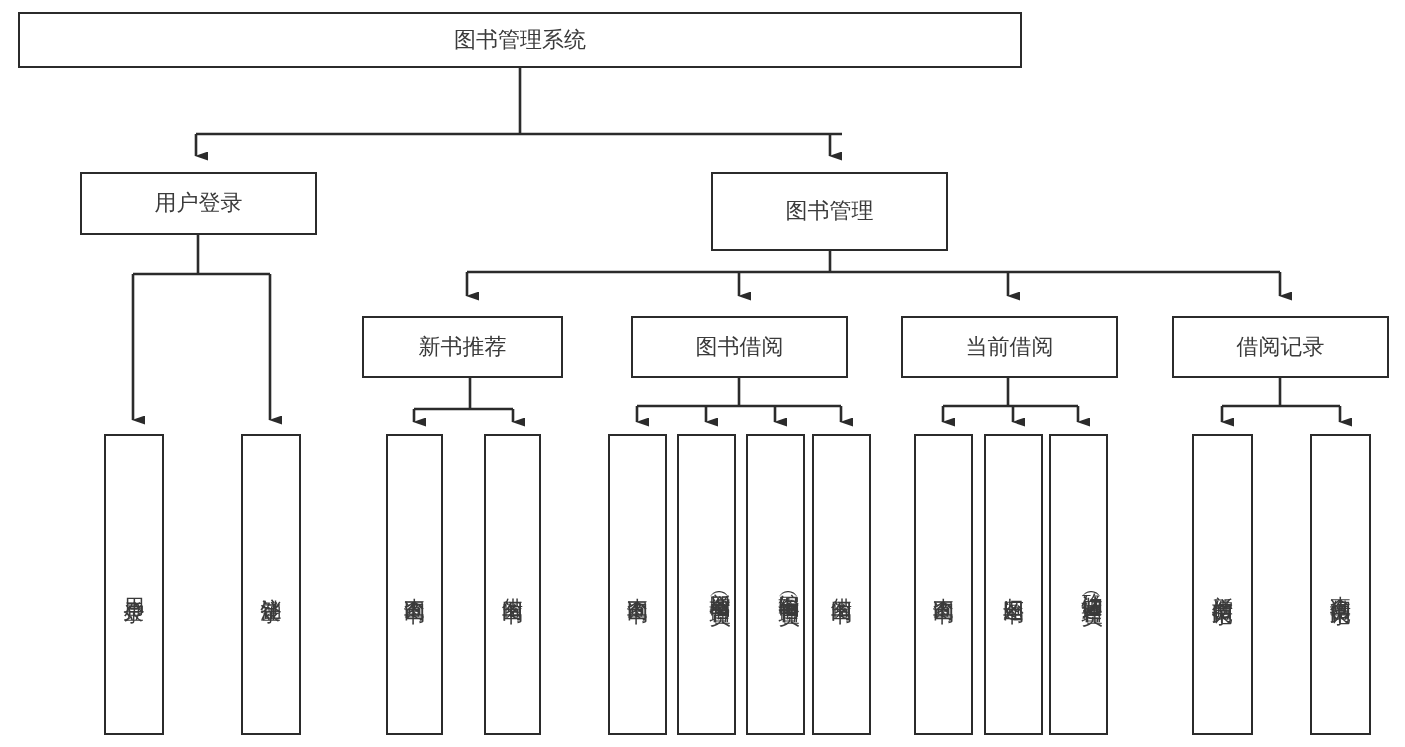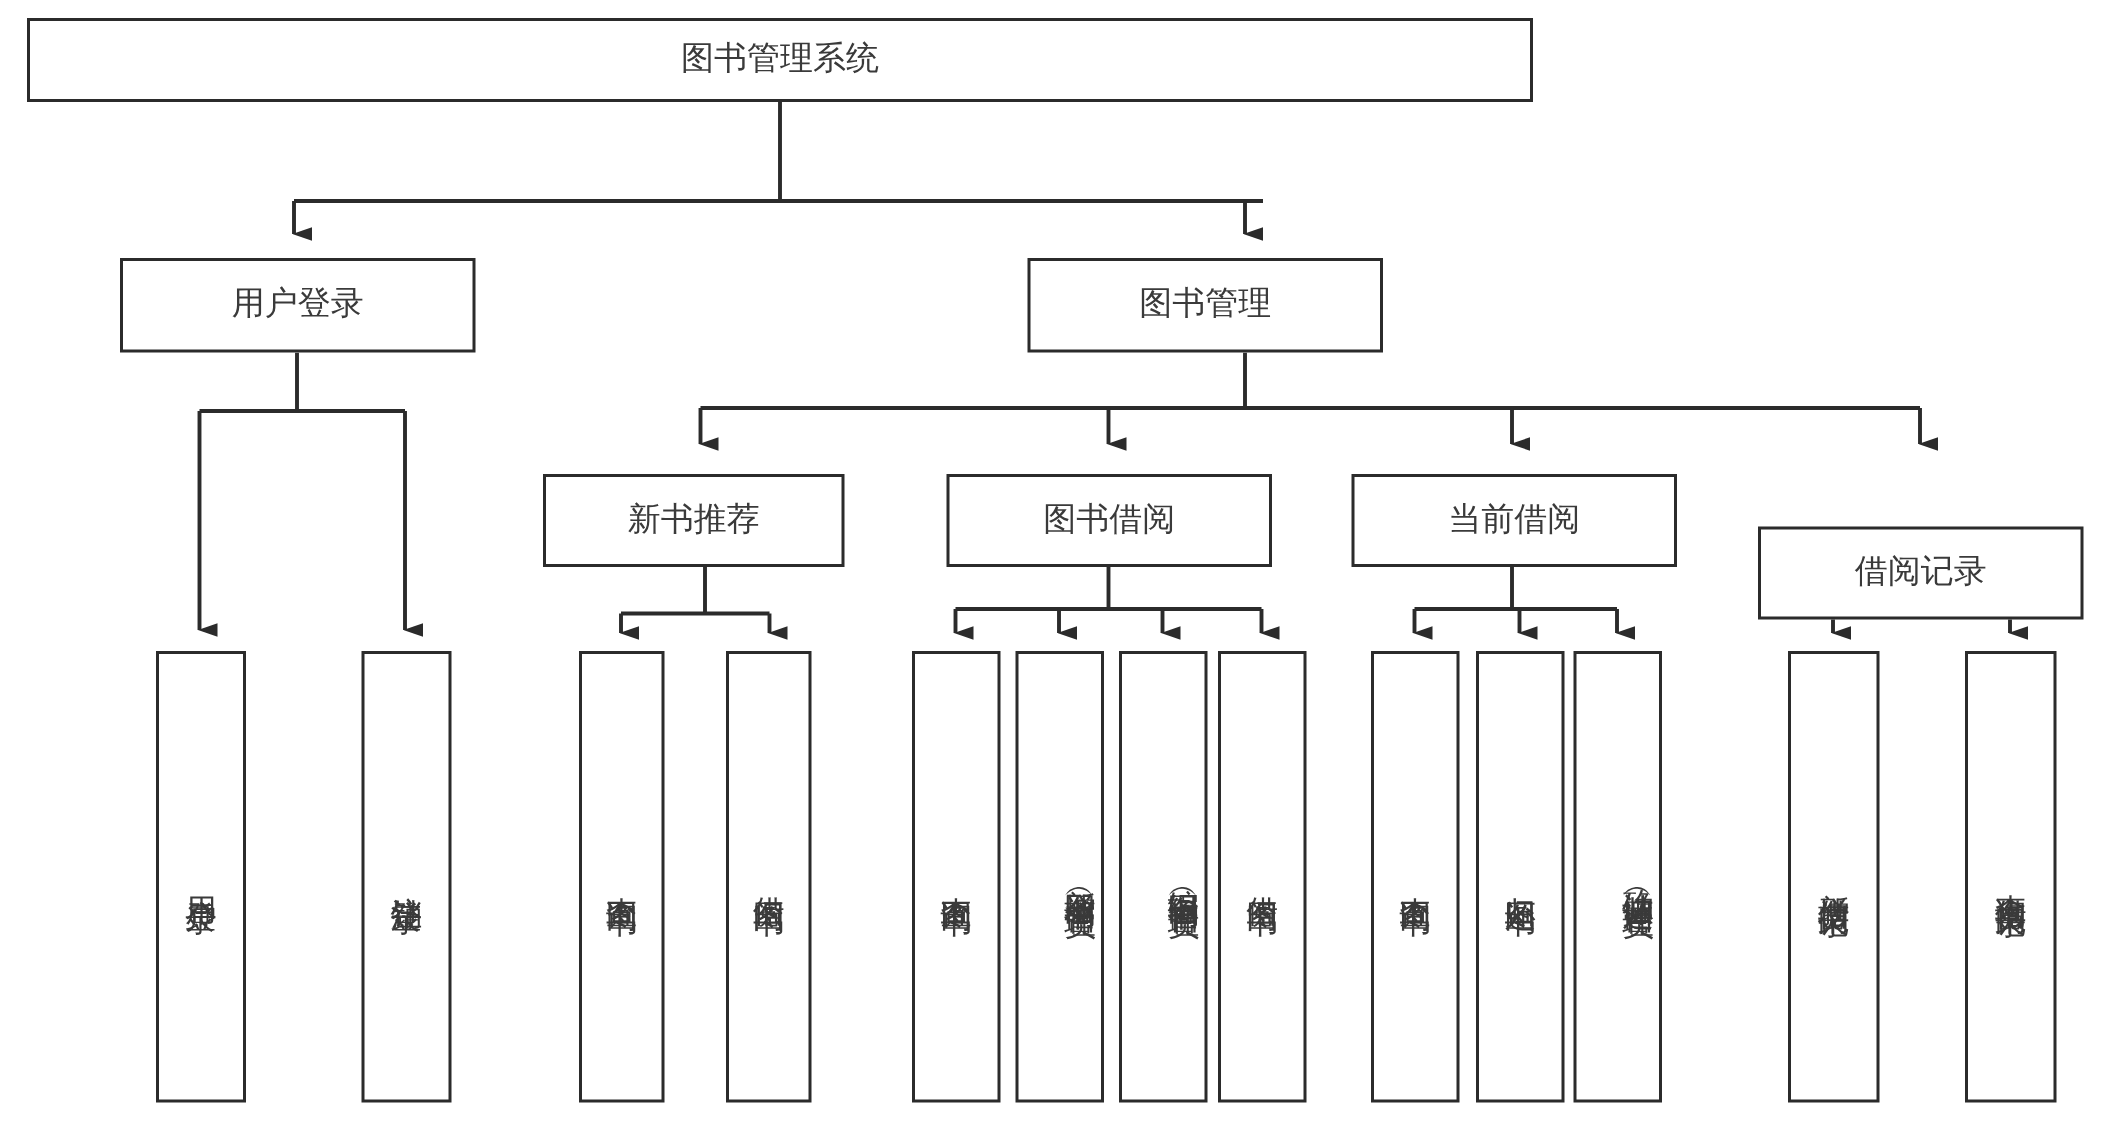--- a/index.html
+++ b/index.html
@@ -112,34 +112,34 @@
     </g>
   </svg>
 
   <div class="node h" style="left:18px; top:12px; width:1004px; height:56px;">
     <span class="lbl">图书管理系统</span>
   </div>
 
   <div class="node h" style="left:80px; top:172px; width:237px; height:63px;">
     <span class="lbl">用户登录</span>
   </div>
-  <div class="node h" style="left:685px; top:172px; width:237px; height:63px;">
+  <div class="node h" style="left:711px; top:172px; width:237px; height:79px;">
     <span class="lbl">图书管理</span>
   </div>
 
   <div class="node h" style="left:362px; top:316px; width:201px; height:62px;">
     <span class="lbl">新书推荐</span>
   </div>
   <div class="node h" style="left:631px; top:316px; width:217px; height:62px;">
     <span class="lbl">图书借阅</span>
   </div>
   <div class="node h" style="left:901px; top:316px; width:217px; height:62px;">
     <span class="lbl">当前借阅</span>
   </div>
-  <div class="node h" style="left:1172px; top:316px; width:217px; height:62px;margin-top:35px;">
+  <div class="node h" style="left:1172px; top:316px; width:217px; height:62px;">
     <span class="lbl">借阅记录</span>
   </div>
 
   <div class="node v" style="left:104px; top:434px; width:60px; height:301px;">
     <span class="lbl">用户登录</span>
   </div>
   <div class="node v" style="left:241px; top:434px; width:60px; height:301px;">
     <span class="lbl">注销登录</span>
   </div>
 

